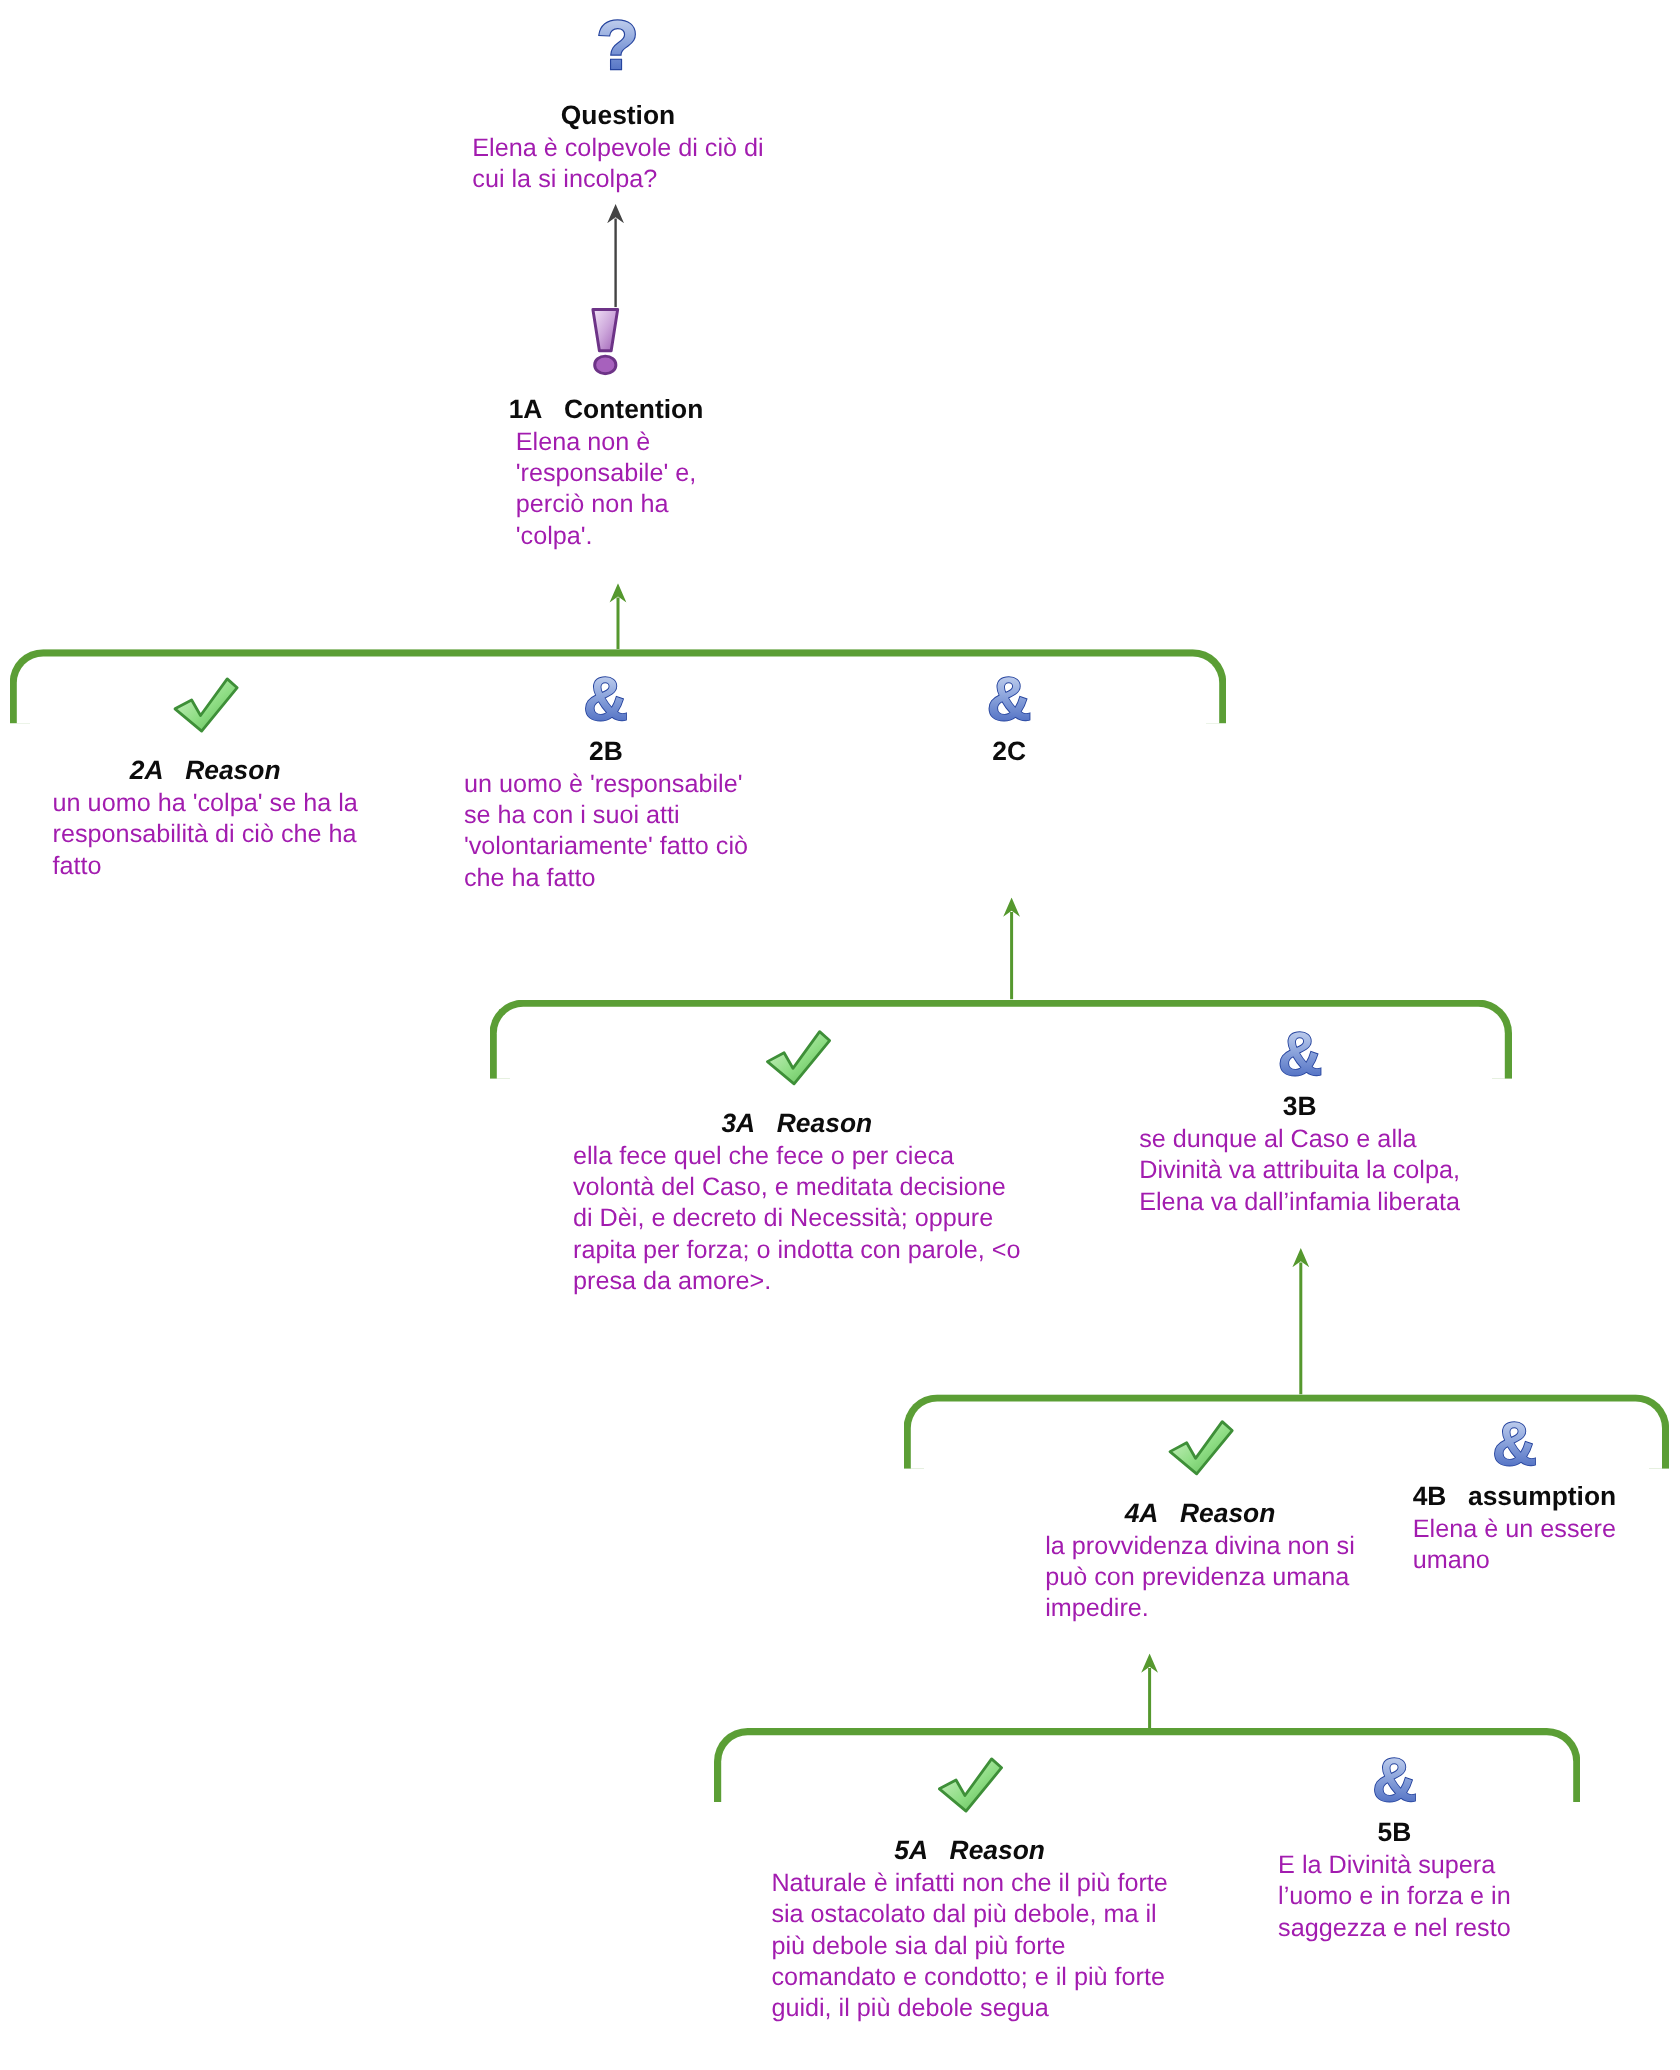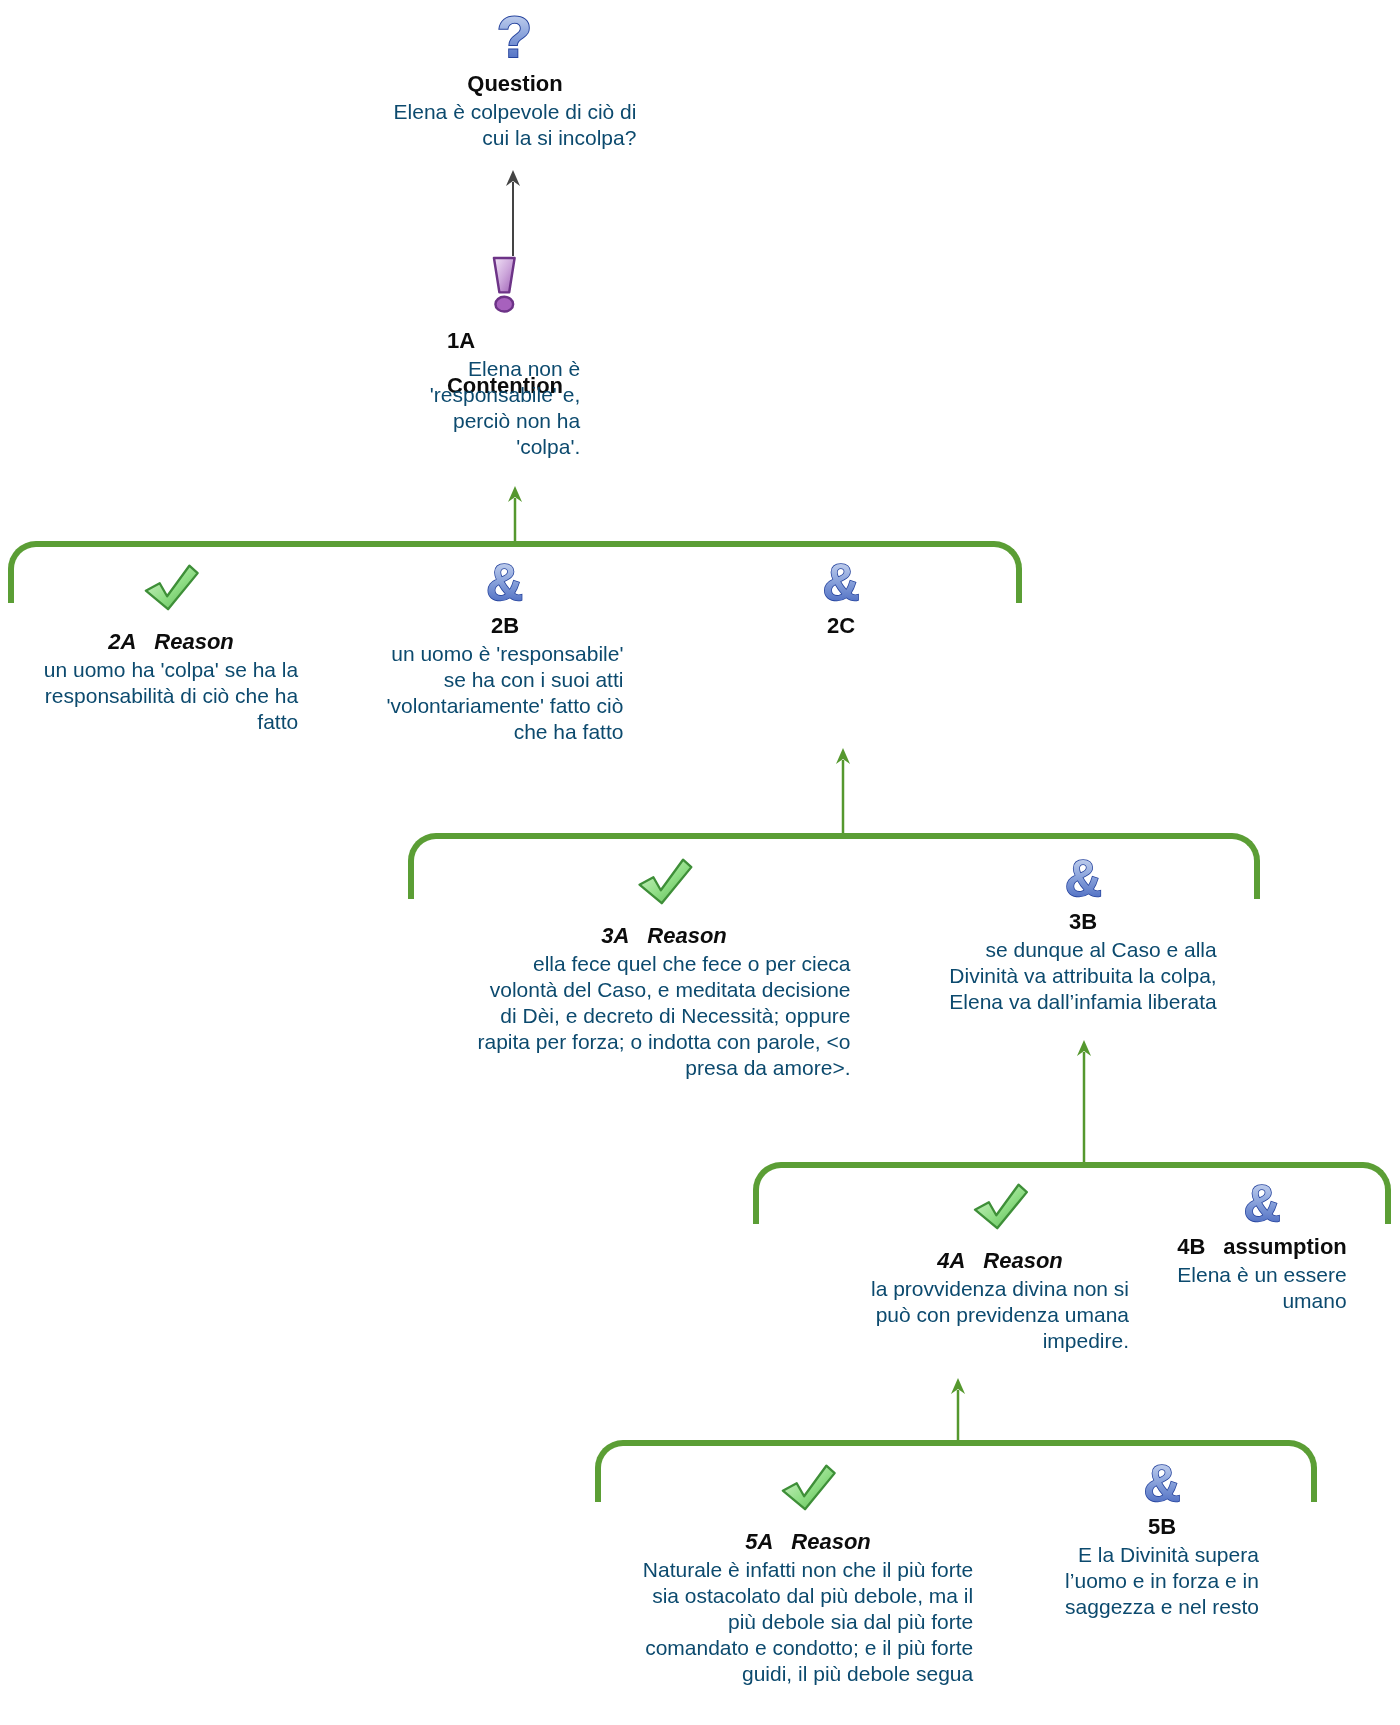--- a/index.html
+++ b/index.html
@@ -26,29 +26,29 @@
     line-height:27px;
     height:27px;
     display:flex;
     gap:18px;
     white-space:pre;
     color:#0c0c0c;
   }
   .heading span:empty{display:none;}
   .heading.gap-check{margin-top:16px;font-style:italic;}
   .heading.gap-amp{margin-top:8px;justify-content:flex-end;}
-  .heading.gap-q{margin-top:4px;}
-  .heading.gap-contention{margin-top:14px;flex-direction:column;}
+  .heading.gap-q{margin-top:16px;}
+  .heading.gap-contention{margin-top:14px;}
   .ntext{
     margin-top:2px;
     font-size:21px;
     line-height:26px;
     white-space:pre-line;
-    text-align:right;
-    color:#0c4a6e;
+    text-align:left;
+    color:#a21caf;
   }
   .bracket{
     position:absolute;
     box-sizing:border-box;
     border:6px solid #5b9e35;
     border-bottom:none;
     border-radius:28px 28px 0 0;
   }
   .arrow{position:absolute;}
 </style>

